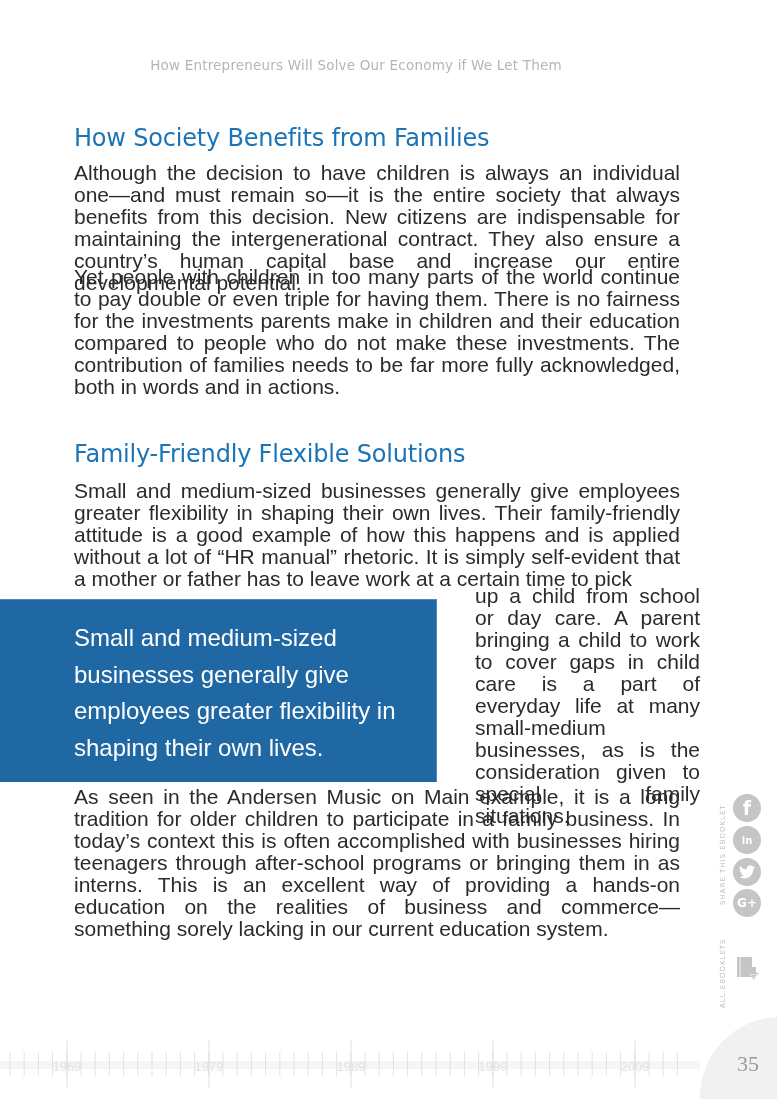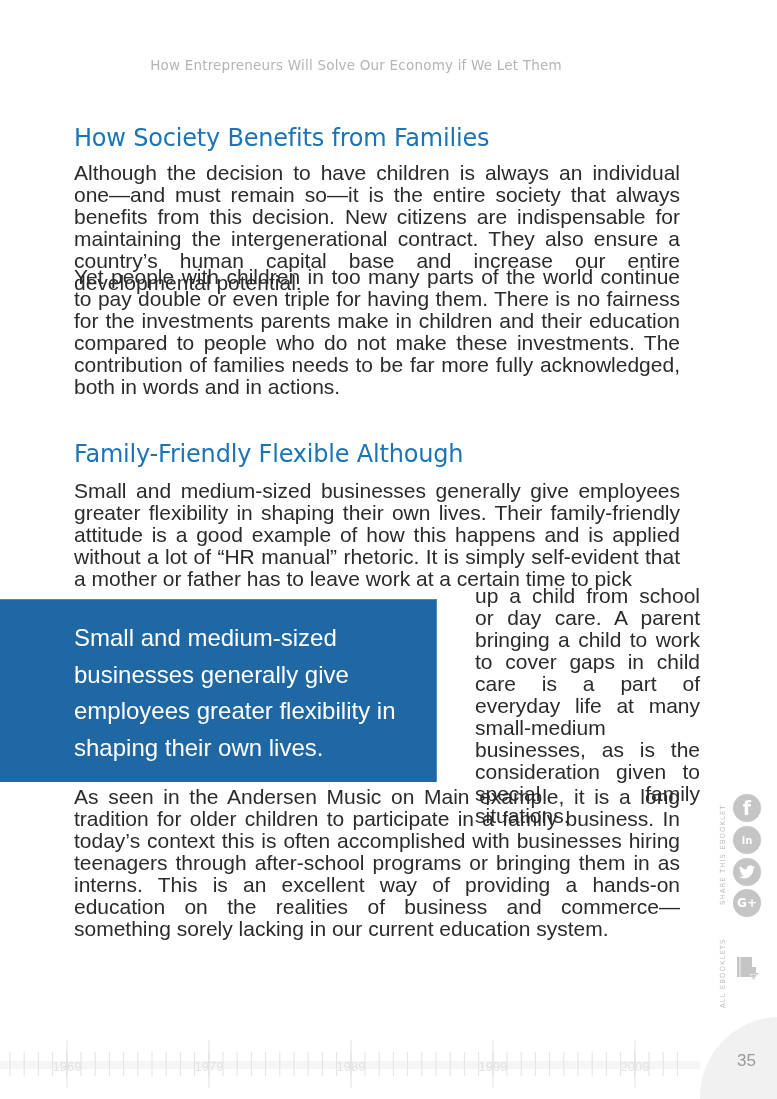--- a/index.html
+++ b/index.html
@@ -27,32 +27,32 @@
   #all-label { left: 14px; top: 223px; }
   .social { position: absolute; left: 28px; width: 28px; height: 28px; border-radius: 50%; background: #c5c5c5; color: #ffffff; display: flex; align-items: center; justify-content: center; font-family: "DejaVu Sans", sans-serif; font-weight: bold; cursor: pointer; }
   #fb { top: 9px; font-size: 19px; }
   #li { top: 41px; font-size: 10px; }
   #tw { top: 73px; }
   #gp { top: 104px; font-size: 12px; }
   .booklets-icon { position: absolute; left: 30px; top: 170px; width: 26px; height: 26px; cursor: pointer; }
 
   .timeline { position: absolute; left: 0; top: 1030px; width: 700px; height: 69px; }
   .page-corner { position: absolute; left: 700px; top: 1017px; width: 160px; height: 160px; border-radius: 50%; background: #f1f1f1; }
-  .page-number { position: absolute; left: 737px; top: 1051px; font-family: Liberation Sans, sans-serif; font-size: 17px; color: #9a9a9a; }
+  .page-number { position: absolute; left: 737px; top: 1051px; font-family: Liberation Serif, serif; font-size: 22px; color: #9a9a9a; }
 </style>
 </head>
 <body>
 
 <div class="running-head">How Entrepreneurs Will Solve Our Economy if We Let Them</div>
 
 <h2 class="h2" id="h-society">How Society Benefits from Families</h2>
 <p class="para" id="p1">Although the decision to have children is always an individual one—and must remain so—it is the entire society that always benefits from this decision. New citizens are indispensable for maintaining the intergenerational contract. They also ensure a country’s human capital base and increase our entire developmental potential.</p>
 <p class="para" id="p2">Yet people with children in too many parts of the world continue to pay double or even triple for having them. There is no fairness for the investments parents make in children and their education compared to people who do not make these investments. The contribution of families needs to be far more fully acknowledged, both in words and in actions.</p>
 
-<h2 class="h2" id="h-flex">Family-Friendly Flexible Although</h2>
+<h2 class="h2" id="h-flex">Family-Friendly Flexible Solutions</h2>
 <p class="para" id="p3">Small and medium-sized businesses generally give employees greater flexibility in shaping their own lives. Their family-friendly attitude is a good example of how this happens and is applied without a lot of “HR manual” rhetoric. It is simply self-evident that a mother or father has to leave work at a certain time to pick</p>
 
 <div class="pullquote">
   <p class="pullquote-text">Small and medium-sized businesses generally give employees greater flexibility in shaping their own lives.</p>
 </div>
 
 <p class="para" id="p4">up a child from school or day care. A parent bringing a child to work to cover gaps in child care is a part of everyday life at many small-medium businesses, as is the consideration given to special family situations.</p>
 <p class="para" id="p5">As seen in the Andersen Music on Main example, it is a long tradition for older children to participate in a family business. In today’s context this is often accomplished with businesses hiring teenagers through after-school programs or bringing them in as interns. This is an excellent way of providing a hands-on education on the realities of business and commerce—something sorely lacking in our current education system.</p>
 
 <div class="sidebar">

